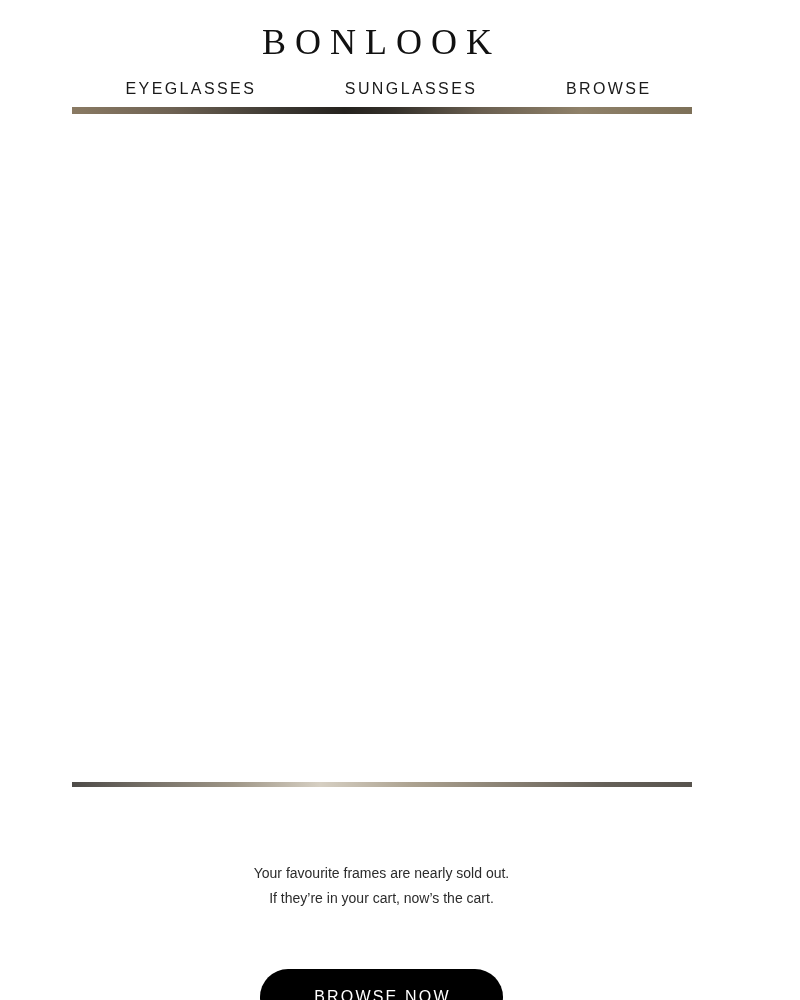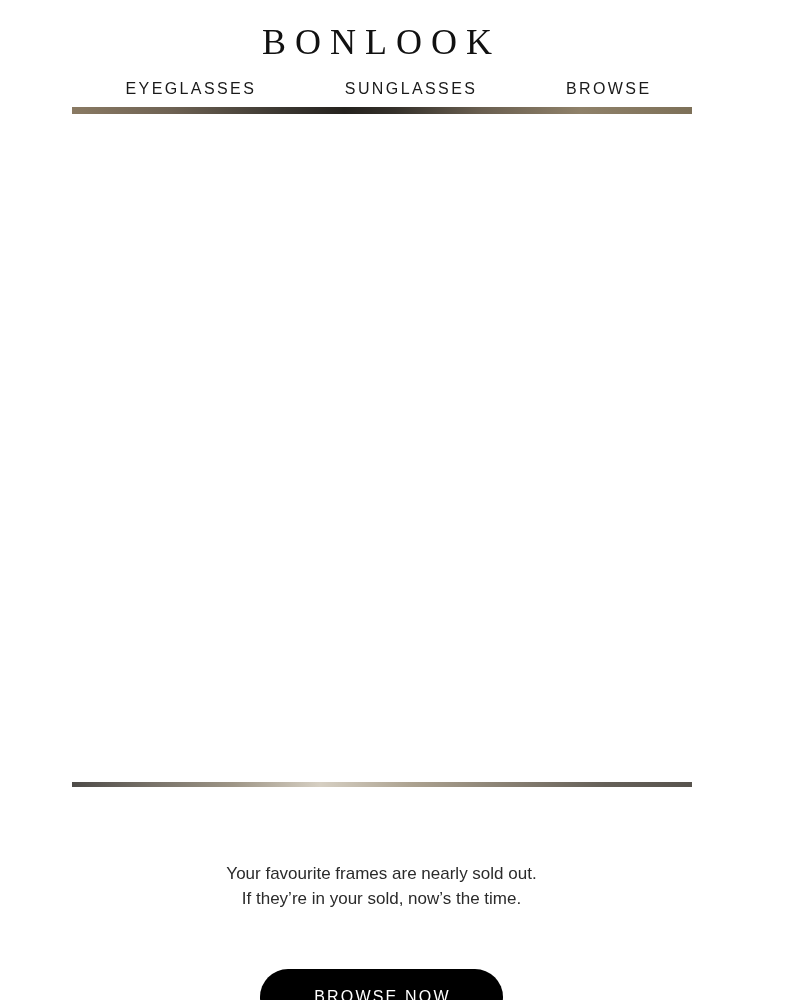--- a/index.html
+++ b/index.html
@@ -109,21 +109,21 @@
       #3a352e 100%);
     opacity: .85;
   }
 
   
   .copy {
     text-align: center;
     padding-top: 74px;
   }
   .copy-line {
-    font-size: 17px;
+    font-size: 14px;
     line-height: 25px;
     color: #2b2b2b;
     font-family: "Liberation Sans", sans-serif;
   }
 
   
   .cta-row {
     text-align: center;
     padding-top: 58px;
   }
@@ -158,21 +158,21 @@
     </div>
 
     <div class="hero">
       <div class="hero-top-band"></div>
       <div class="hero-body"></div>
       <div class="hero-bottom-band"></div>
     </div>
 
     <div class="copy">
       <div class="copy-line">Your favourite frames are nearly sold out.</div>
-      <div class="copy-line">If they’re in your sold, now’s the time.</div>
+      <div class="copy-line">If they’re in your cart, now’s the cart.</div>
     </div>
 
     <div class="cta-row">
       <button class="cta-button">BROWSE NOW</button>
     </div>
 
   </div>
 </div>
 
 </body></html>

